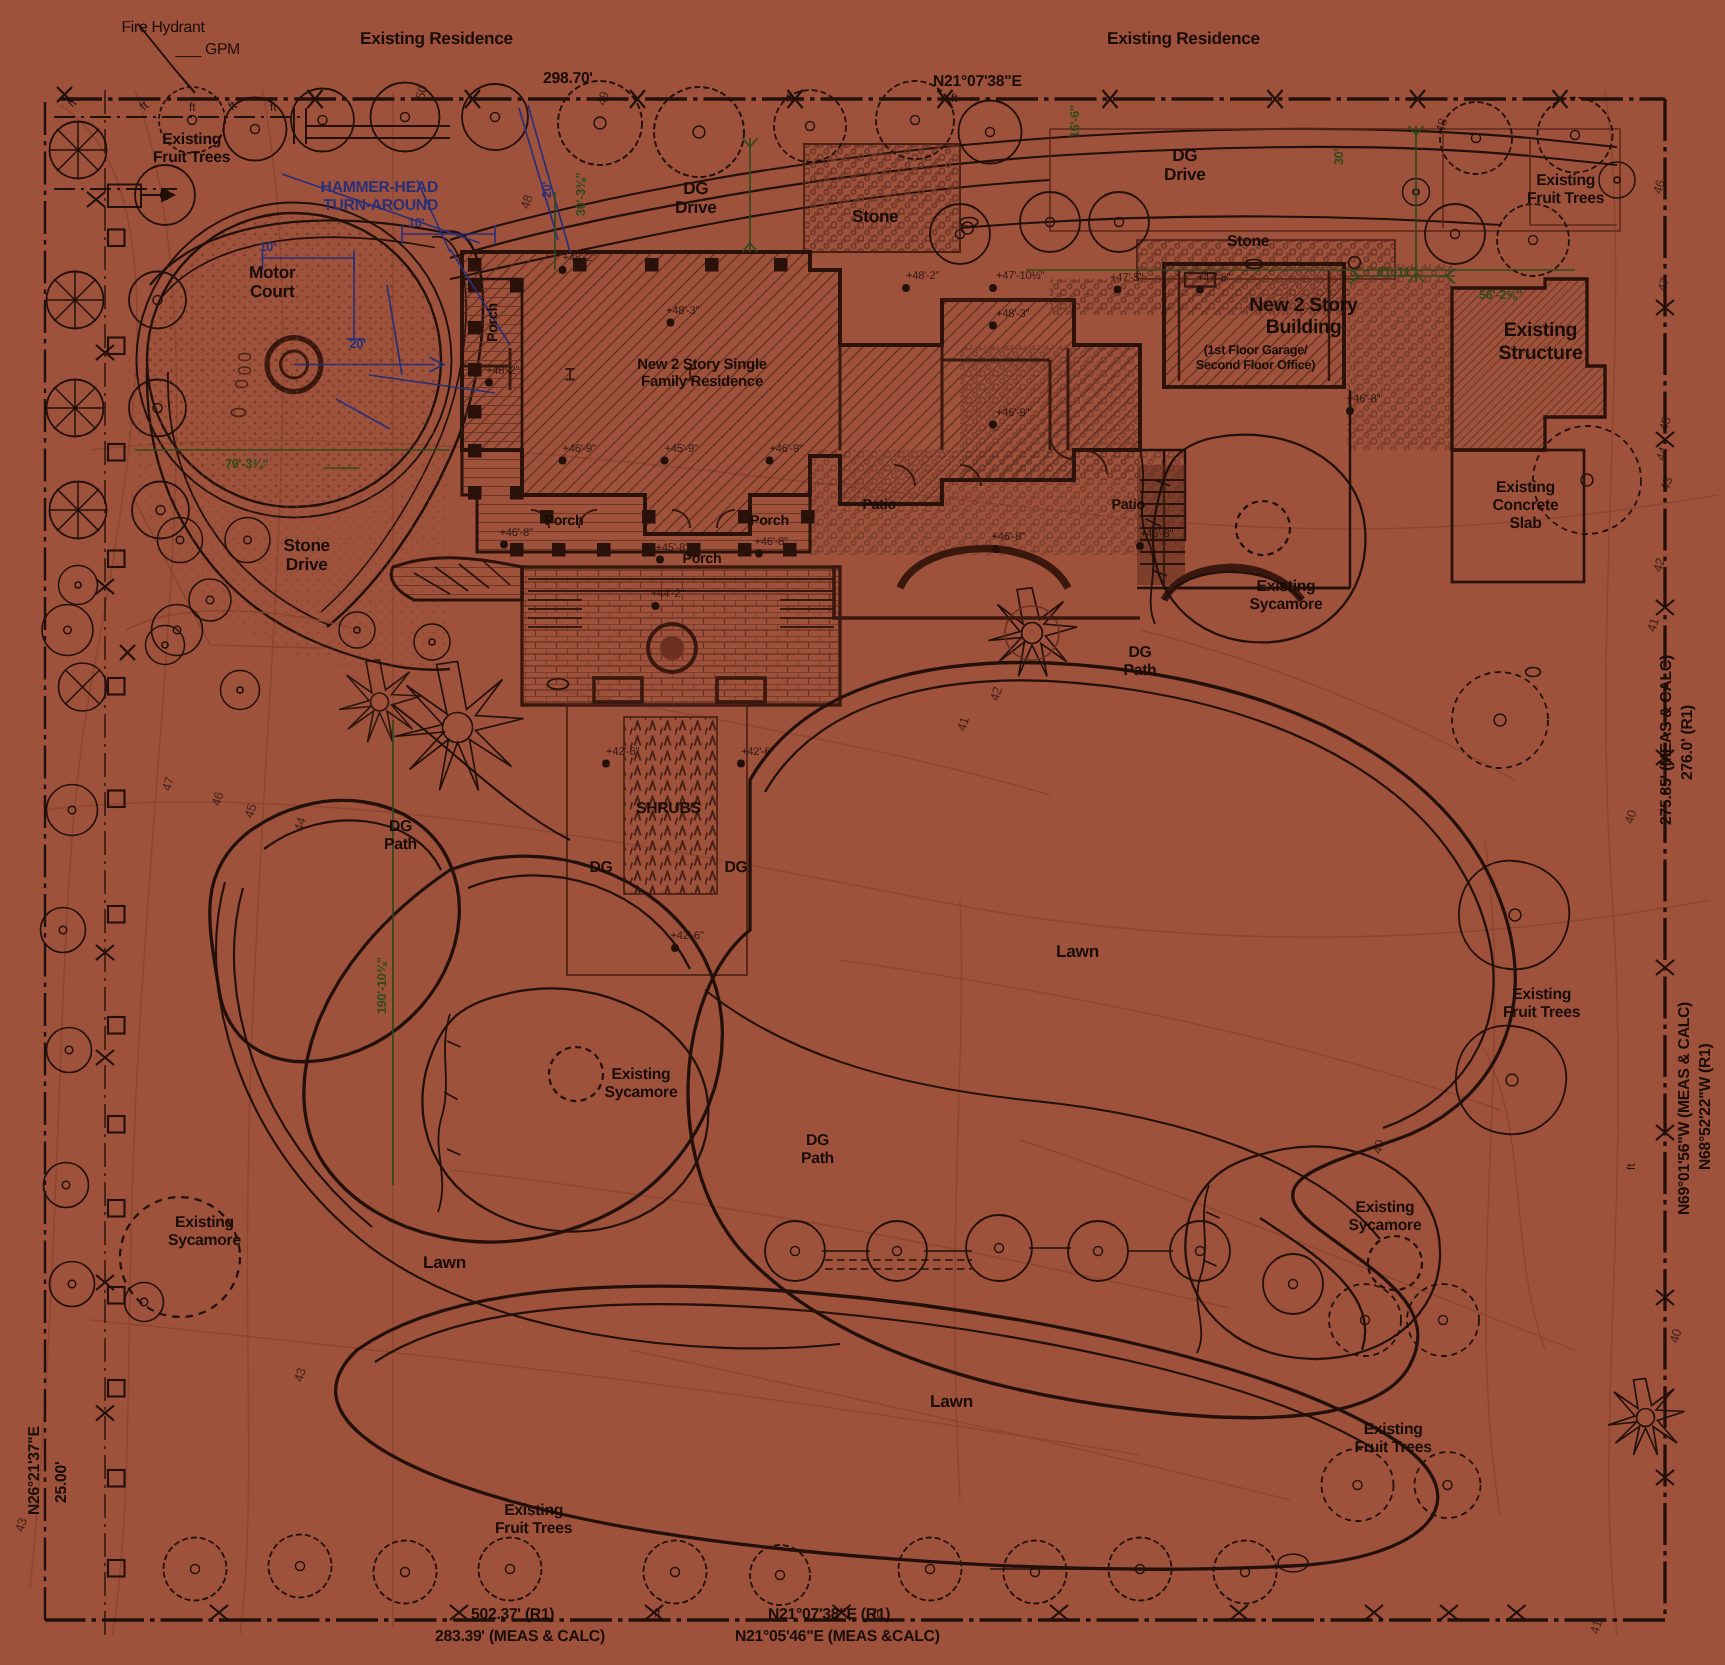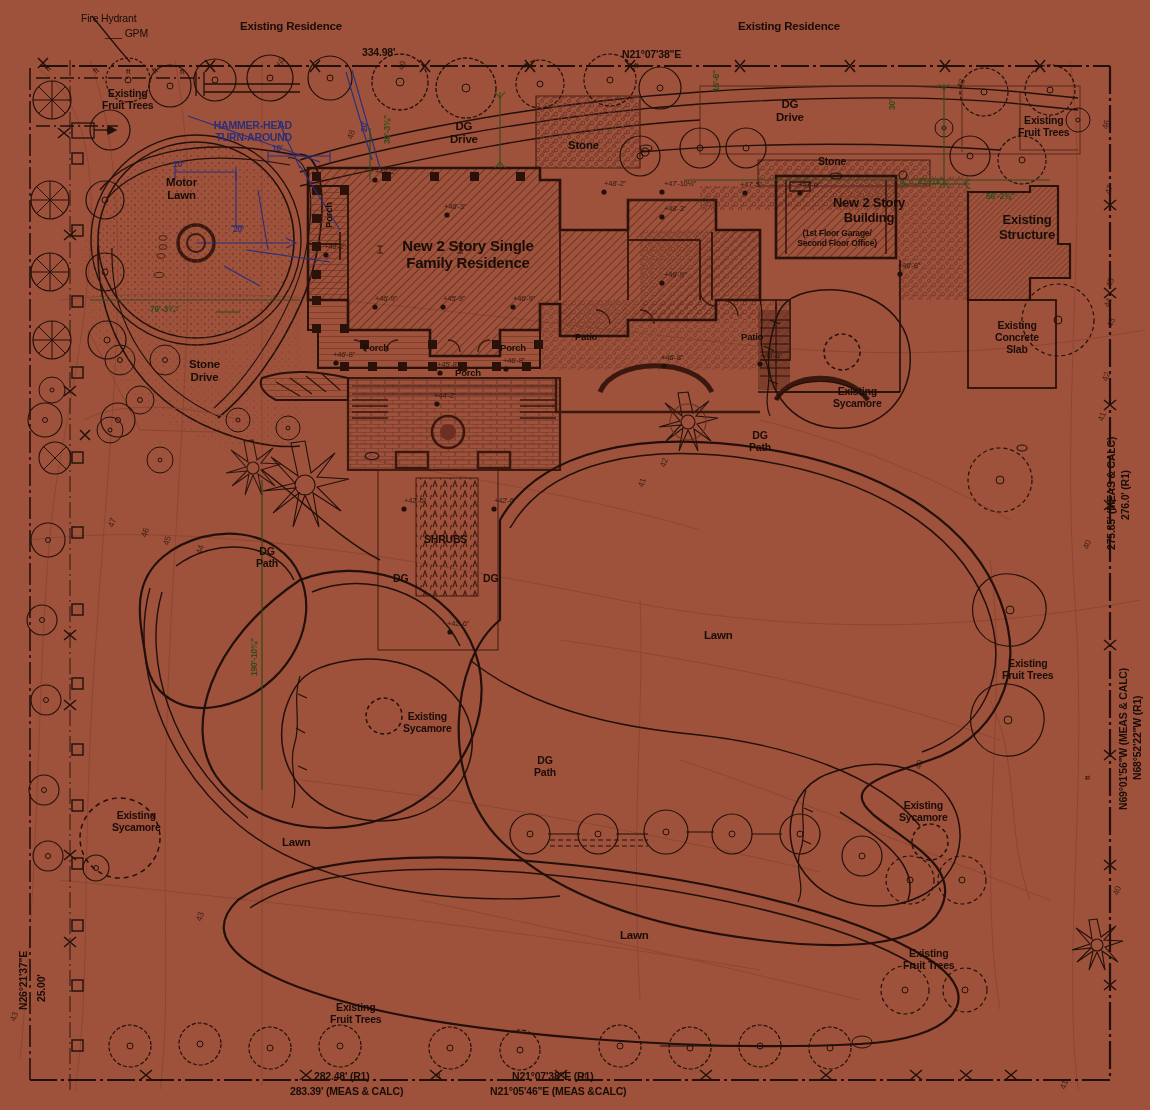--- a/index.html
+++ b/index.html
@@ -21,21 +21,21 @@
     letter-spacing:-0.2px;
     pointer-events:none;
   }
   .lbl.th{font-weight:normal;}
   .s7{font-size:7.5px;}
   .s8{font-size:8.5px;}
   .s9{font-size:9.5px;}
   .s10{font-size:10.5px;}
   .s11{font-size:11.5px;}
   .s13{font-size:13px;}
-  .s15{font-size:15px;}
+  .s15{font-size:10px;}
   .blu{color:#2a2f7a;}
   .grn{color:#2f4a1c;}
   .vr{transform:rotate(-90deg);transform-origin:left top;}
 </style>
 </head>
 <body>
 
 <div id="plan">
 
   <svg class="layer" viewBox="0 0 1150 1110">
@@ -775,35 +775,35 @@
       <ellipse cx="1022" cy="448" rx="5" ry="3"></ellipse>
     </g>
   </svg>
 
   <div>
 
     <div class="lbl s11" style="left:240px;top:20px;">Existing Residence</div>
     <div class="lbl s11" style="left:738px;top:20px;">Existing Residence</div>
 
     <div class="lbl s10 th" style="left:81px;top:13px;font-weight:normal;">Fire Hydrant</div>
-    <div class="lbl s10 th" style="left:105px;top:28px;font-weight:normal;">___ GPM</div>
+    <div class="lbl s10 th" style="left:117px;top:28px;font-weight:normal;">___ GPM</div>
 
     <div class="lbl s10" style="left:102px;top:88px;">Existing
 Fruit Trees</div>
     <div class="lbl s10" style="left:1018px;top:115px;">Existing
 Fruit Trees</div>
     <div class="lbl s10" style="left:1002px;top:658px;">Existing
 Fruit Trees</div>
     <div class="lbl s10" style="left:903px;top:948px;">Existing
 Fruit Trees</div>
     <div class="lbl s10" style="left:330px;top:1002px;">Existing
 Fruit Trees</div>
 
     <div class="lbl s11" style="left:166px;top:176px;">Motor
-Lawn</div>
+Court</div>
     <div class="lbl s11" style="left:189px;top:358px;">Stone
 Drive</div>
     <div class="lbl s11" style="left:450px;top:120px;">DG
 Drive</div>
     <div class="lbl s11" style="left:776px;top:98px;">DG
 Drive</div>
     <div class="lbl s11" style="left:568px;top:139px;">Stone</div>
     <div class="lbl s10" style="left:818px;top:156px;">Stone</div>
 
     <div class="lbl s9 vr" style="left:324px;top:228px;">Porch</div>
@@ -847,21 +847,21 @@
     <div class="lbl s13" style="left:982px;top:213px;width:90px;">Existing
 Structure</div>
     <div class="lbl s10" style="left:984px;top:320px;width:66px;">Existing
 Concrete
 Slab</div>
   </div>
 
   <div>
     <div class="lbl s10 blu" style="left:192px;top:120px;width:100px;text-align:right;">HAMMER-HEAD
 TURN-AROUND</div>
-    <div class="lbl s10" style="left:362px;top:47px;">334.98'</div>
+    <div class="lbl s10" style="left:362px;top:47px;">298.70'</div>
     <div class="lbl s10" style="left:622px;top:49px;">N21°07'38"E</div>
 
     <div class="lbl s8 blu" style="left:173px;top:160px;">10'</div>
     <div class="lbl s8 blu" style="left:272px;top:144px;">10'</div>
     <div class="lbl s8 blu" style="left:233px;top:225px;">20'</div>
     <div class="lbl s8 blu vr" style="left:360px;top:132px;">20'</div>
     <div class="lbl s8 grn vr" style="left:383px;top:144px;">30'-3⅜"</div>
     <div class="lbl s8 grn" style="left:150px;top:305px;">79'-3¾"</div>
     <div class="lbl s8 grn vr" style="left:712px;top:92px;">16'-6"</div>
     <div class="lbl s8 grn vr" style="left:888px;top:110px;">30'</div>
@@ -870,21 +870,21 @@
     <div class="lbl s8 grn vr" style="left:250px;top:676px;">190'-10⅜"</div>
 
     <div class="lbl s10 vr" style="left:1106px;top:550px;">275.85' (MEAS &amp; CALC)</div>
     <div class="lbl s10 vr" style="left:1120px;top:520px;">276.0' (R1)</div>
     <div class="lbl s10 vr" style="left:1118px;top:810px;">N69°01'56"W (MEAS &amp; CALC)</div>
     <div class="lbl s10 vr" style="left:1132px;top:780px;">N68°52'22"W (R1)</div>
 
     <div class="lbl s10 vr" style="left:18px;top:1010px;">N26°21'37"E</div>
     <div class="lbl s10 vr" style="left:36px;top:1002px;">25.00'</div>
 
-    <div class="lbl s10" style="left:314px;top:1071px;">282.48' (R1)</div>
+    <div class="lbl s10" style="left:314px;top:1071px;">502.37' (R1)</div>
     <div class="lbl s10" style="left:290px;top:1086px;">283.39' (MEAS &amp; CALC)</div>
     <div class="lbl s10" style="left:512px;top:1071px;">N21°07'38"E (R1)</div>
     <div class="lbl s10" style="left:490px;top:1086px;">N21°05'46"E (MEAS &amp;CALC)</div>
   </div>
 
   <div id="spots">
       <div class="lbl s7" style="left: 375px; top: 168px; opacity: 0.82; font-weight: normal;">+48'-2"</div>
       <div class="lbl s7" style="left: 444px; top: 203px; opacity: 0.82; font-weight: normal;">+48'-3"</div>
       <div class="lbl s7" style="left: 604px; top: 180px; opacity: 0.82; font-weight: normal;">+48'-2"</div>
       <div class="lbl s7" style="left: 664px; top: 180px; opacity: 0.82; font-weight: normal;">+47'-10½"</div>

